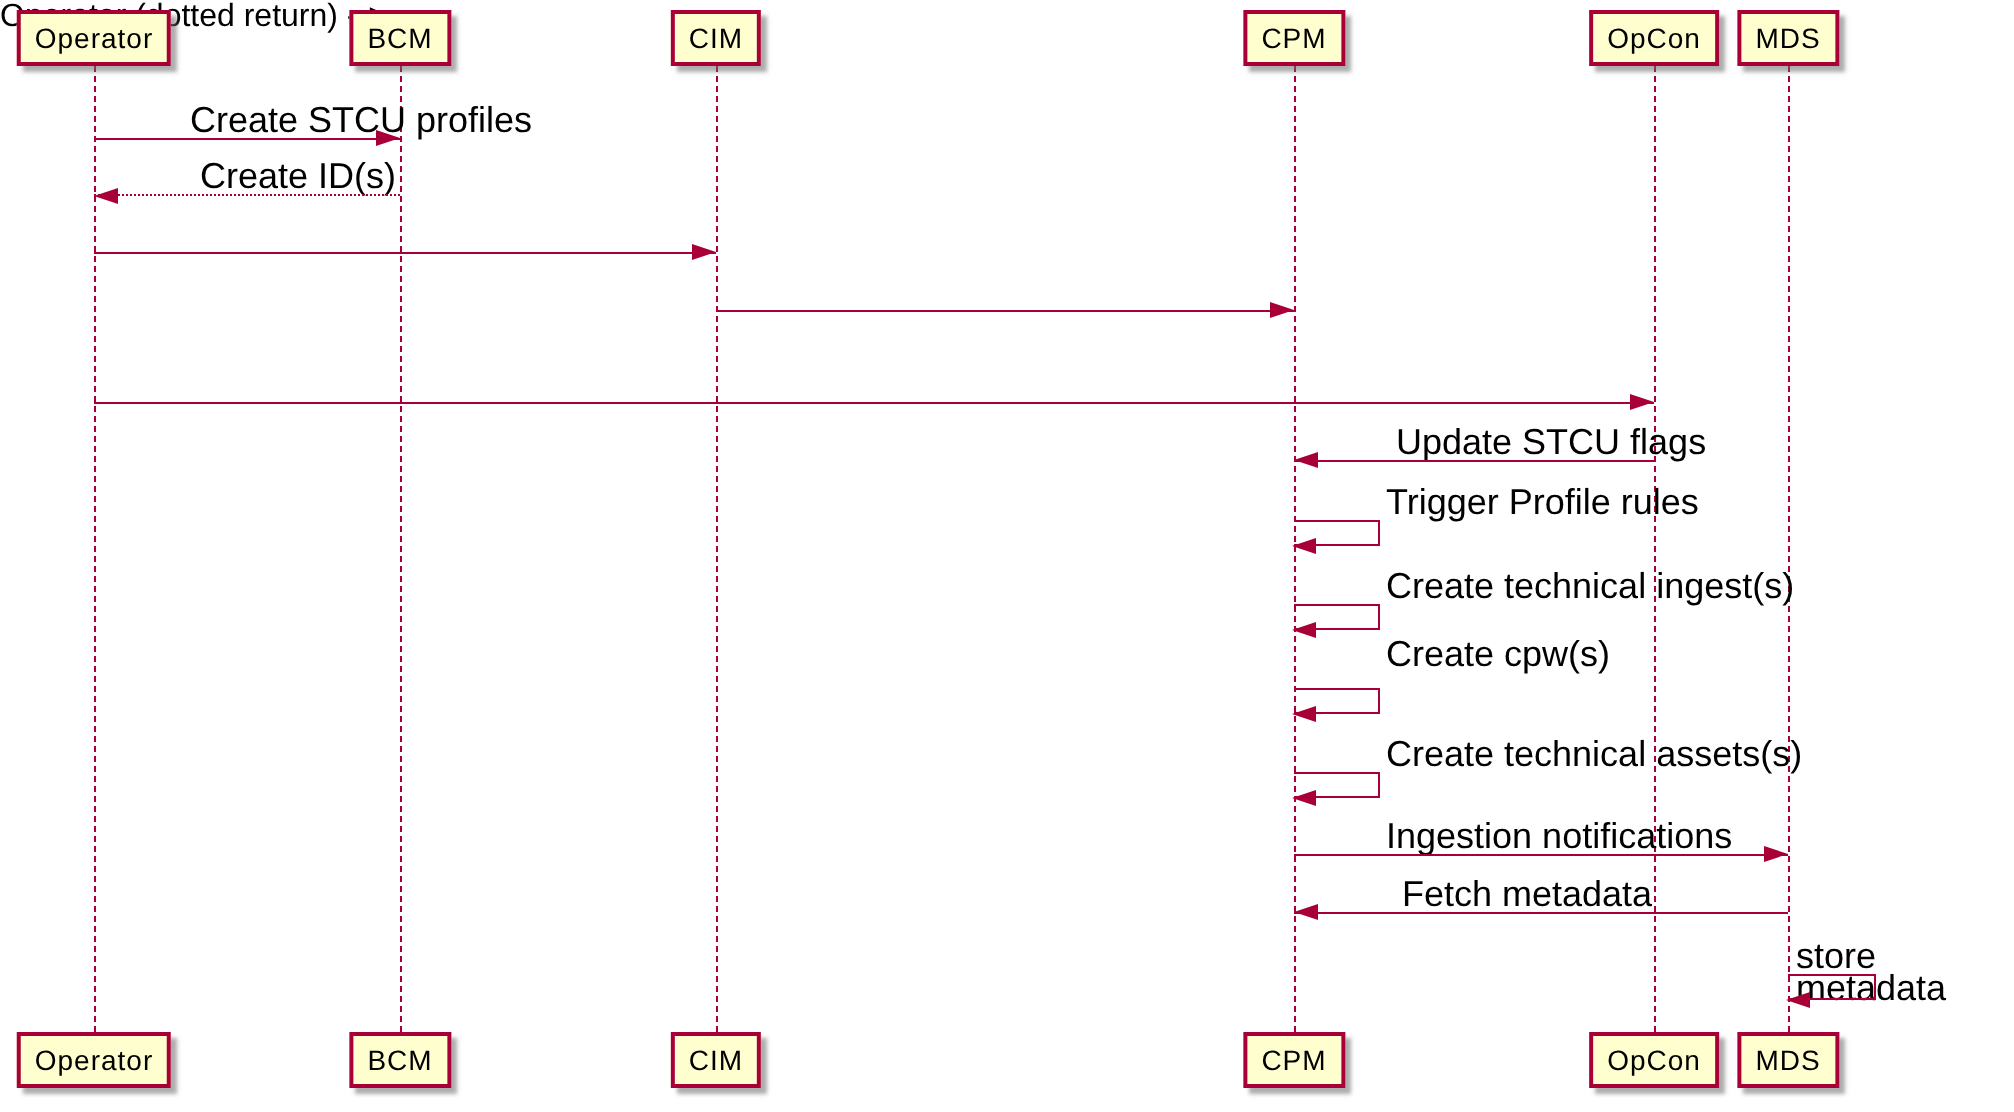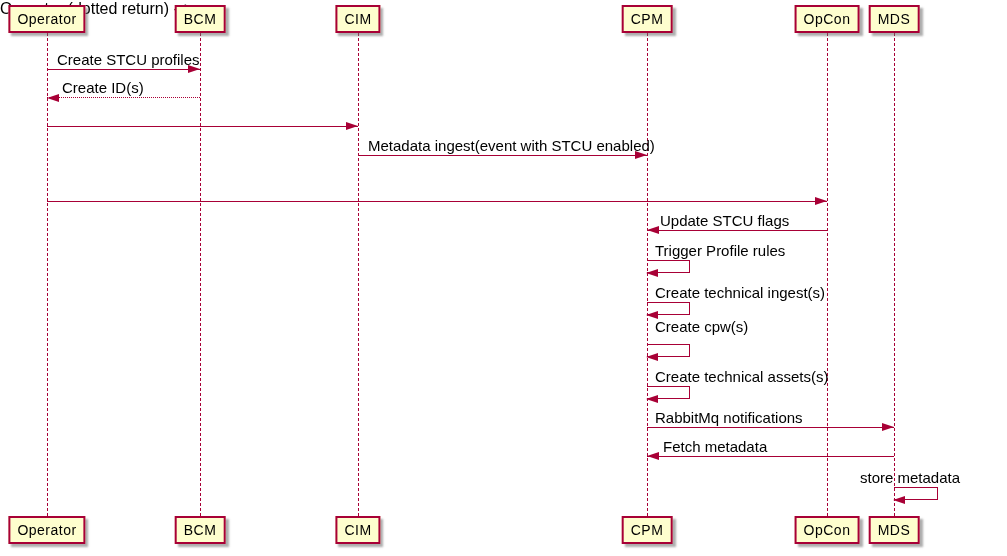--- a/index.html
+++ b/index.html
@@ -11,21 +11,21 @@
     position:absolute;width:0;border-left:1px dashed #A80036;
   }
   .actor{
     position:absolute;transform:translateX(-50%);
     background:#FEFECE;border:2px solid #A80036;
     height:28px;box-sizing:border-box;display:flex;align-items:center;
     padding:0 7px;font-size:14px;letter-spacing:.5px;white-space:nowrap;
     box-shadow:3px 3px 2px rgba(105,105,105,.55);
   }
   .msg-label{
-    position:absolute;font-size:15px;line-height:16px;white-space:pre-line;
+    position:absolute;font-size:18px;line-height:16px;white-space:pre-line;margin-left:38px;
   }
   .arrow{position:absolute;height:1px;background:#A80036;}
   .arrow.dotted{height:0;background:none;border-top:1px dotted #A80036;}
   .head-r{
     position:absolute;right:0;top:-4px;width:0;height:0;
     border-left:12px solid #A80036;border-top:4px solid transparent;border-bottom:4px solid transparent;
   }
   .arrow .head-l{
     position:absolute;left:0;top:-4px;width:0;height:0;
     border-right:12px solid #A80036;border-top:4px solid transparent;border-bottom:4px solid transparent;
@@ -79,21 +79,20 @@
   <div class="arrow dotted" style="left:47px;top:97px;width:153px">
     <span class="head-l"></span>
   </div>
 
   
   <div class="arrow" style="left:47px;top:126px;width:311px">
     <span class="head-r"></span>
   </div>
 
   
-  <div class="msg-label" style="left:368px;top:138px">Metadata ingest(event with STCU enabled)</div>
   <div class="arrow" style="left:358px;top:155px;width:289px">
     <span class="head-r"></span>
   </div>
 
   
   <div class="arrow" style="left:47px;top:201px;width:780px">
     <span class="head-r"></span>
   </div>
 
   
@@ -120,21 +119,21 @@
     <span class="head-l"></span>
   </div>
 
   
   <div class="msg-label" style="left:655px;top:369px">Create technical assets(s)</div>
   <div class="loop" style="left:647px;top:386px">
     <span class="head-l"></span>
   </div>
 
   
-  <div class="msg-label" style="left:655px;top:410px">RabbitMq notifications</div>
+  <div class="msg-label" style="left:655px;top:410px">Ingestion notifications</div>
   <div class="arrow" style="left:647px;top:427px;width:247px">
     <span class="head-r"></span>
   </div>
 
   
   <div class="msg-label" style="left:663px;top:439px">Fetch metadata</div>
   <div class="arrow" style="left:647px;top:456px;width:247px">
     <span class="head-l"></span>
   </div>
 

